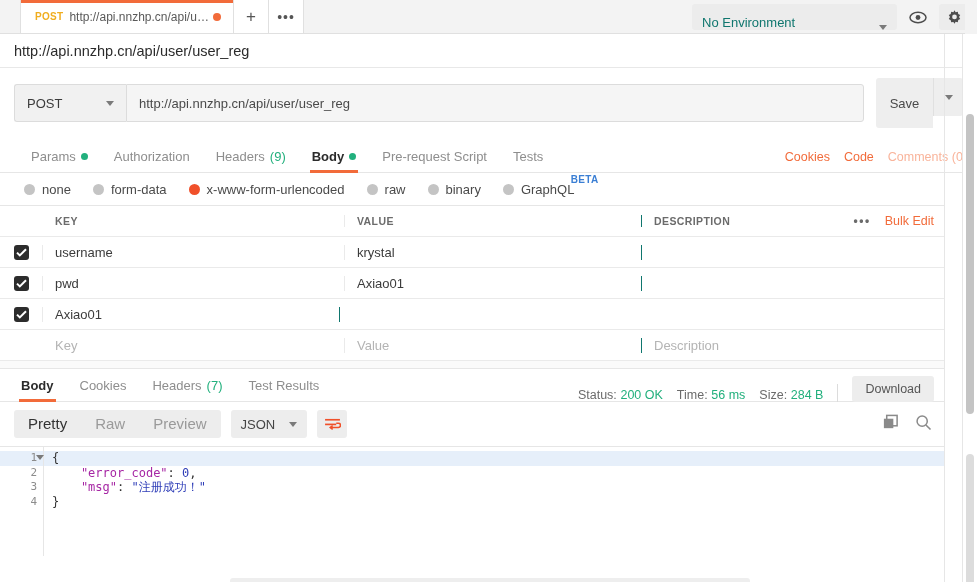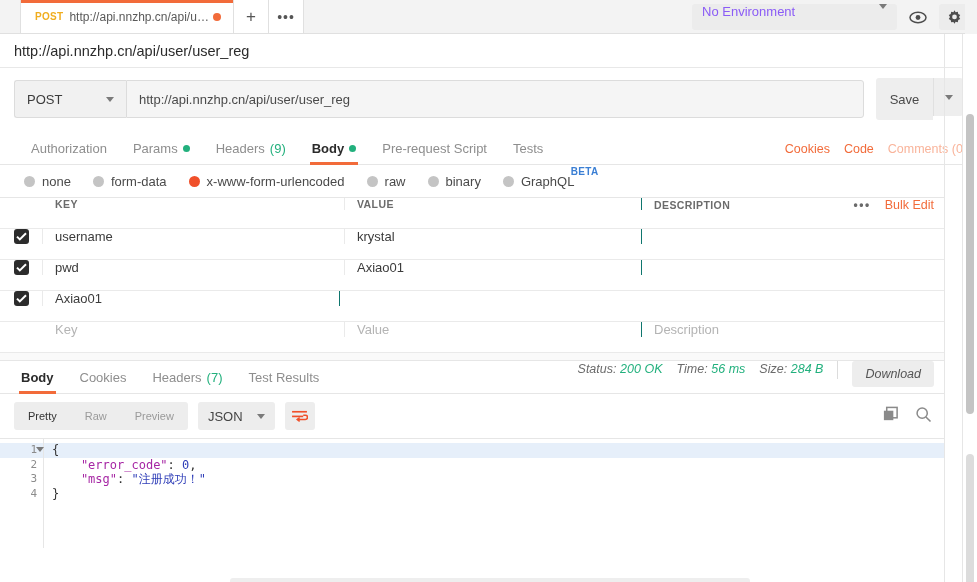--- a/index.html
+++ b/index.html
@@ -56,22 +56,22 @@
     color:#555; font-size:17px; border-right:1px solid #e0e0e0;
   }
   .tab-more { font-size:14px; letter-spacing:1px; color:#555; }
 
   .env-area {
     position:absolute; right:0; top:0; height:34px;
     display:flex; align-items:center; padding-right:8px; gap:6px;
   }
   .env-select {
     width:205px; height:26px; background:#ececec; border-radius:3px;
-    display:flex; align-items:flex-start; padding:0 10px;
-    color:#8b5cf6; font-size:13px; justify-content:space-between;gap:48px;
+    display:flex; align-items:flex-end; padding:0 10px;
+    color:#0f766e; font-size:13px; justify-content:space-between;gap:48px;
   }
   .caret { width:0;height:0;border-left:4px solid transparent;border-right:4px solid transparent;border-top:5px solid #7a7a7a; }
   .icon-btn {
     width:30px;height:26px;background:#ececec;border-radius:3px;
     display:flex;align-items:center;justify-content:center;color:#555;
   }
   .env-area .icon-btn.plain { background:transparent; }
 
   
   .url-line {
@@ -105,21 +105,21 @@
     display:flex;align-items:center;justify-content:center;
   }
   .send-caret {
     height:38px;width:28px;background:#0f80e8;border-radius:0 3px 3px 0;
     display:flex;align-items:center;justify-content:center;
     border-left:1px solid #2f91ec;
   }
   .send-caret i { width:0;height:0;border-left:4px solid transparent;border-right:4px solid transparent;border-top:5px solid #fff; display:block;}
   .save-wrap { display:flex; margin-left:12px; }
   .save-btn {
-    height:42px;width:57px;background:#eeeeee;color:#4a4a4a;font-size:13px;
+    height:50px;width:57px;background:#eeeeee;color:#4a4a4a;font-size:13px;
     border-radius:3px 0 0 3px; display:flex;align-items:center;justify-content:center;
   }
   .save-caret {
     height:38px;width:30px;background:#eeeeee;border-radius:0 3px 3px 0;
     display:flex;align-items:center;justify-content:center;border-left:1px solid #e0e0e0;
   }
 
   
   .req-tabs {
     position:relative;height:33px;border-bottom:1px solid #e6e6e6;
@@ -149,21 +149,21 @@
   }
   .bt { display:flex;align-items:center;gap:7px;color:#4a4a4a;font-size:13px;position:relative;}
   .radio { width:11px;height:11px;border-radius:50%;background:#c4c4c4; }
   .radio.on { background:#f0502a; }
   .beta {
     position:absolute;top:-8px;right:-24px;font-size:10px;color:#3b7fd4;font-weight:bold;letter-spacing:.3px;
   }
 
   
   .ptable { width:944px; border-top:1px solid #e6e6e6; }
-  .prow { display:flex; height:31px; border-bottom:1px solid #eaeaea; align-items:flex-start;}
+  .prow { display:flex; height:31px; border-bottom:1px solid #eaeaea; align-items:center;}
   .prow.head { background:#fff; }
   .c-check { width:43px; display:flex;align-items:center;justify-content:center; border-right:1px solid #eaeaea;}
   .c-key { width:302px; display:flex;align-items:center;padding-left:12px;border-right:1px solid #eaeaea;}
   .c-val { width:297px; display:flex;align-items:center;padding-left:12px;border-right:1px solid #0f766e;}
   .c-desc { flex:1; display:flex;align-items:center;padding-left:12px; }
   .prow.head .c-key,.prow.head .c-val,.prow.head .c-desc {
     font-size:10.5px;letter-spacing:.4px;color:#6b6b6b;font-weight:bold;
   }
   .prow.head .c-desc { justify-content:space-between; padding-right:10px; }
   .hdr-right { display:flex;align-items:center;gap:14px; }
@@ -177,36 +177,36 @@
   .cell-txt { font-size:13px;color:#3b3b3b; }
   .cell-txt.ph { color:#b4b4b4; }
 
   
   .resp-sep { height:8px;background:#fafafa;border-bottom:1px solid #e6e6e6;width:944px; }
   .resp-tabs {
     position:relative;height:33px;border-bottom:1px solid #e6e6e6;
     display:flex;align-items:stretch;padding-left:8px;width:944px;
   }
   .resp-status {
-    position:absolute;right:0;top:0;height:33px;display:flex;align-items:flex-start;gap:14px;padding-right:10px;font-style:italic;
+    position:absolute;right:0;top:0;height:33px;display:flex;align-items:flex-end;gap:14px;padding-right:10px;
   }
   .st-lbl { color:#6b6b6b;font-size:12.5px; }
   .st-val { color:#22b07d;font-size:12.5px; }
   .vdiv { width:1px;height:18px;background:#dcdcdc; }
   .dl-btn {
     height:26px;padding:0 13px;background:#ededed;border-radius:3px;
     display:flex;align-items:center;color:#555;font-size:12.5px;
   }
 
   
   .resp-toolbar {
     height:44px;display:flex;align-items:center;padding-left:14px;gap:10px;width:944px;position:relative;
   }
   .seg { display:flex;background:#ededed;border-radius:3px;height:28px;align-items:center; }
-  .seg-item { padding:12px 14px;font-size:11px;color:#9a9a9a;line-height:28px; }
+  .seg-item { padding:12px 14px;font-size:15px;color:#9a9a9a;line-height:28px; }
   .seg-item.active { color:#333; }
   .fmt-box {
     height:28px;background:#ededed;border-radius:3px;display:flex;align-items:center;
     padding:0 10px;gap:14px;color:#444;font-size:13px;
   }
   .wrap-btn {
     width:30px;height:28px;background:#ededed;border-radius:3px;
     display:flex;align-items:center;justify-content:center;
   }
   .tb-right { position:absolute;right:12px;top:0;height:44px;display:flex;align-items:center;gap:16px;color:#8a8a8a; }
@@ -309,25 +309,25 @@
     <div class="save-wrap">
       <div class="save-btn">Save</div>
       <div class="save-caret">
           <span class="caret"></span>
         </div>
     </div>
   </div>
 
   <div class="req-tabs">
     <div class="rtab">
-      <span>Authorization</span>
-    </div>
-    <div class="rtab">
       <span>Params</span>
       <span class="gdot"></span>
+    </div>
+    <div class="rtab">
+      <span>Authorization</span>
     </div>
     <div class="rtab">
       <span>Headers</span>
       <span class="count">(9)</span>
     </div>
     <div class="rtab active">
       <span>Body</span>
       <span class="gdot"></span>
     </div>
     <div class="rtab">

